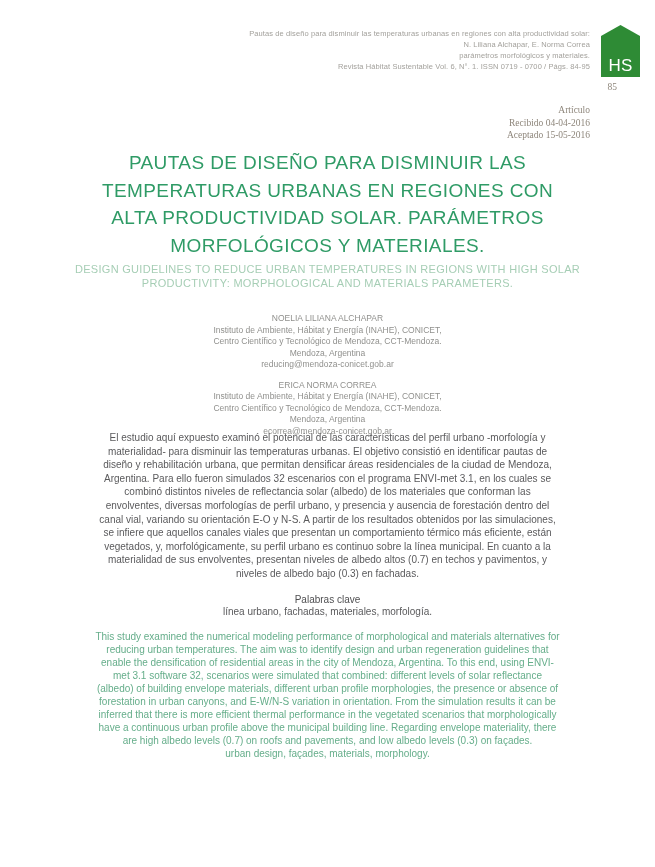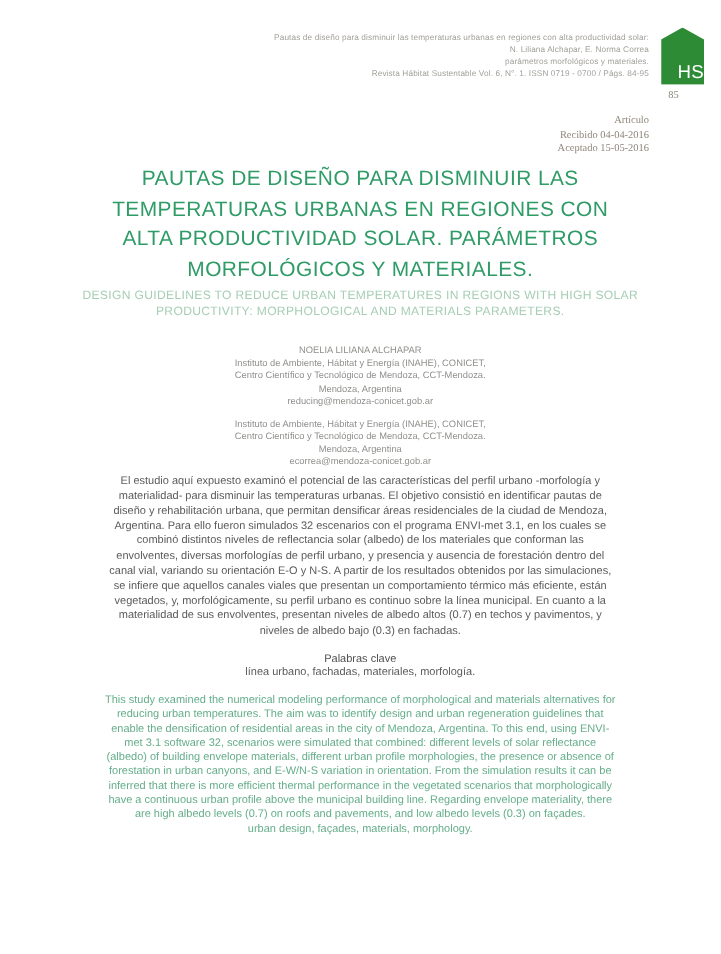--- a/index.html
+++ b/index.html
@@ -33,21 +33,21 @@
     width: 39px;
     height: 52px;
     background: #2e8b35;
     clip-path: polygon(50% 0%, 100% 21%, 100% 100%, 0% 100%, 0% 21%);
   }
   .logo .logo-text {
     position: absolute;
     bottom: 1px;
     left: 0;
     width: 100%;
-    text-align: right;
+    text-align: center;
     color: #ffffff;
     font-size: 17px;
     line-height: 20px;
     letter-spacing: 0.2px;
   }
 
   .page-number {
     position: absolute;
     top: 82px;
     right: 38px;
@@ -203,20 +203,21 @@
 
   <div class="authors">
     <div class="author-block">
       <div>NOELIA LILIANA ALCHAPAR</div>
       <div>Instituto de Ambiente, Hábitat y Energía (INAHE), CONICET,</div>
       <div>Centro Científico y Tecnológico de Mendoza, CCT-Mendoza.</div>
       <div>Mendoza, Argentina</div>
       <div>reducing@mendoza-conicet.gob.ar</div>
     </div>
     <div class="author-block">
+      <div>ERICA NORMA CORREA</div>
       <div>Instituto de Ambiente, Hábitat y Energía (INAHE), CONICET,</div>
       <div>Centro Científico y Tecnológico de Mendoza, CCT-Mendoza.</div>
       <div>Mendoza, Argentina</div>
       <div>ecorrea@mendoza-conicet.gob.ar</div>
     </div>
   </div>
 
   <div class="resumen">
     <div class="section-body">El estudio aquí expuesto examinó el potencial de las características del perfil urbano -morfología y materialidad- para disminuir las temperaturas urbanas. El objetivo consistió en identificar pautas de diseño y rehabilitación urbana, que permitan densificar áreas residenciales de la ciudad de Mendoza, Argentina. Para ello fueron simulados 32 escenarios con el programa ENVI-met 3.1, en los cuales se combinó distintos niveles de reflectancia solar (albedo) de los materiales que conforman las envolventes, diversas morfologías de perfil urbano, y presencia y ausencia de forestación dentro del canal vial, variando su orientación E-O y N-S. A partir de los resultados obtenidos por las simulaciones, se infiere que aquellos canales viales que presentan un comportamiento térmico más eficiente, están vegetados, y, morfológicamente, su perfil urbano es continuo sobre la línea municipal. En cuanto a la materialidad de sus envolventes, presentan niveles de albedo altos (0.7) en techos y pavimentos, y niveles de albedo bajo (0.3) en fachadas.</div>
     <div class="keywords-heading">Palabras clave</div>

